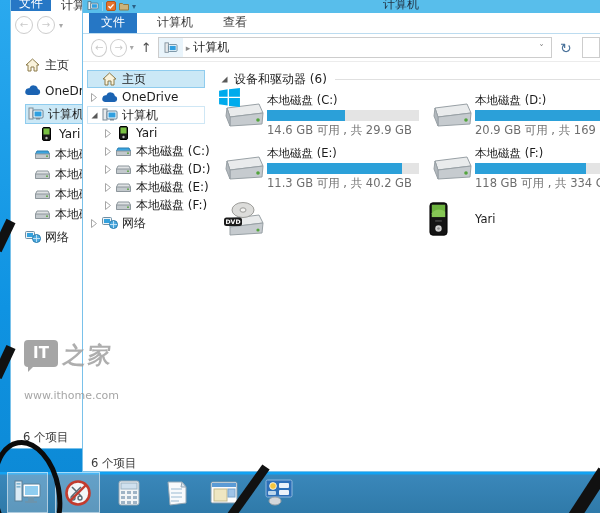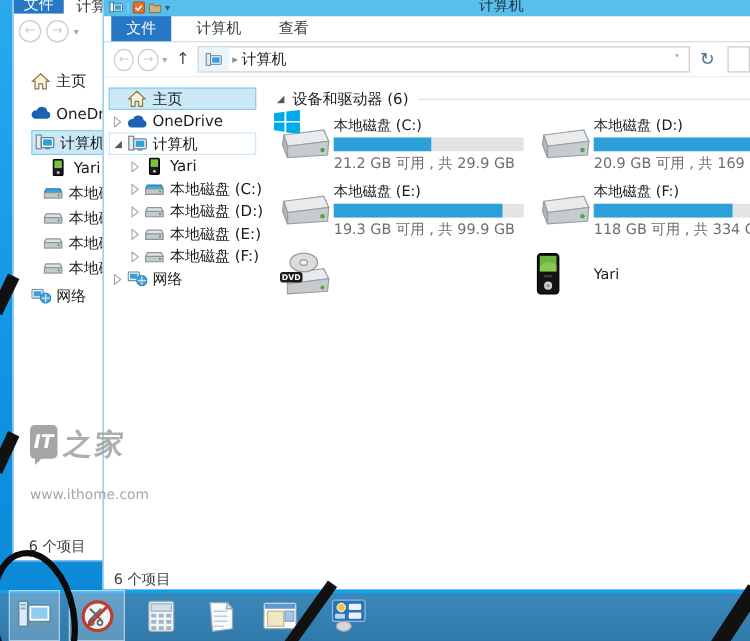--- a/index.html
+++ b/index.html
@@ -72,21 +72,21 @@
   .dfill { height:11px; background:#2ba0d9; }
   .ddet { font-size:11.5px; color:#6e6e6e; white-space:nowrap; }
   .drive.simple { align-items:center; height:40px; }
   .drive.simple .dname { height:auto; }
 
   .f-status { height:17px; background:#fff; font-size:11.5px; color:#3c3c3c; padding-left:8px; line-height:16px; }
 
   
   .wm { position:absolute; left:24px; top:340px; z-index:40; opacity:.8; pointer-events:none; }
   .wm-row { display:flex; align-items:flex-start; }
-  .wm-logo { width:22px; height:27px; background:#8f8f8f; border-radius:4px; color:#fff; font-weight:bold; font-size:15px; text-align:center; line-height:26px; position:relative;font-style:italic; }
+  .wm-logo { width:34px; height:27px; background:#8f8f8f; border-radius:4px; color:#fff; font-weight:bold; font-size:15px; text-align:center; line-height:26px; position:relative; }
   .wm-logo:after { content:""; position:absolute; left:4px; bottom:-5px; border:3px solid transparent; border-top-color:#8f8f8f; border-left-color:#8f8f8f; }
   .wm-brand { font-size:23px; color:#9a9a9a; font-weight:bold; margin-left:5px; letter-spacing:2px; transform:skewX(-6deg); }
   .wm-url { font-size:11px; color:#8f8f8f; margin-top:18px; }
 
   
   .taskbar { position:absolute; left:0; top:472px; width:600px; height:41px; z-index:30;
              background:linear-gradient(180deg,#12a2f2 0,#12a2f2 2px,#3a87ba 3px,#2f7aa9 100%); }
   .tb-item { position:absolute; top:0; height:41px; display:flex; align-items:center; justify-content:center; }
   .tb-box { background:rgba(255,255,255,.22); border:1px solid rgba(255,255,255,.5); }
 
@@ -420,21 +420,21 @@
                       <path d="M10.5 10.6H22V20l-11.5-1z"></path>
                     </g>
                   </svg>
                 </span>
             </div>
             <div class="dinfo">
               <div class="dname">本地磁盘 (C:)</div>
               <div class="dbar">
                   <div class="dfill" style="width: 51%;"></div>
                 </div>
-              <div class="ddet">21.2 GB 可用 , 共 29.9 GB</div>
+              <div class="ddet">14.6 GB 可用 , 共 29.9 GB</div>
             </div>
           </div>
 
           <div class="drive">
             <div class="dicon">
               <svg width="44" height="36" viewBox="0 0 44 36">
                   <path d="M6 14 38 10l4 9-33 4z" fill="#e9ebec" stroke="#98a0a5"></path>
                   <path d="M9 23 42 19l-1 11-32 2z" fill="#c6cbcf" stroke="#98a0a5"></path>
                   <path d="M6 14l3 9v9l-4-10z" fill="#b2b8bd" stroke="#98a0a5"></path>
                   <circle cx="37" cy="26" r="1.8" fill="#52a43c"></circle>
@@ -456,21 +456,21 @@
                   <path d="M9 23 42 19l-1 11-32 2z" fill="#c6cbcf" stroke="#98a0a5"></path>
                   <path d="M6 14l3 9v9l-4-10z" fill="#b2b8bd" stroke="#98a0a5"></path>
                   <circle cx="37" cy="26" r="1.8" fill="#52a43c"></circle>
                 </svg>
             </div>
             <div class="dinfo">
               <div class="dname">本地磁盘 (E:)</div>
               <div class="dbar">
                   <div class="dfill" style="width: 89%;"></div>
                 </div>
-              <div class="ddet">19.3 GB 可用 , 共 99.9 GB</div>
+              <div class="ddet">11.3 GB 可用 , 共 40.2 GB</div>
             </div>
           </div>
 
           <div class="drive">
             <div class="dicon">
               <svg width="44" height="36" viewBox="0 0 44 36">
                   <path d="M6 14 38 10l4 9-33 4z" fill="#e9ebec" stroke="#98a0a5"></path>
                   <path d="M9 23 42 19l-1 11-32 2z" fill="#c6cbcf" stroke="#98a0a5"></path>
                   <path d="M6 14l3 9v9l-4-10z" fill="#b2b8bd" stroke="#98a0a5"></path>
                   <circle cx="37" cy="26" r="1.8" fill="#52a43c"></circle>

